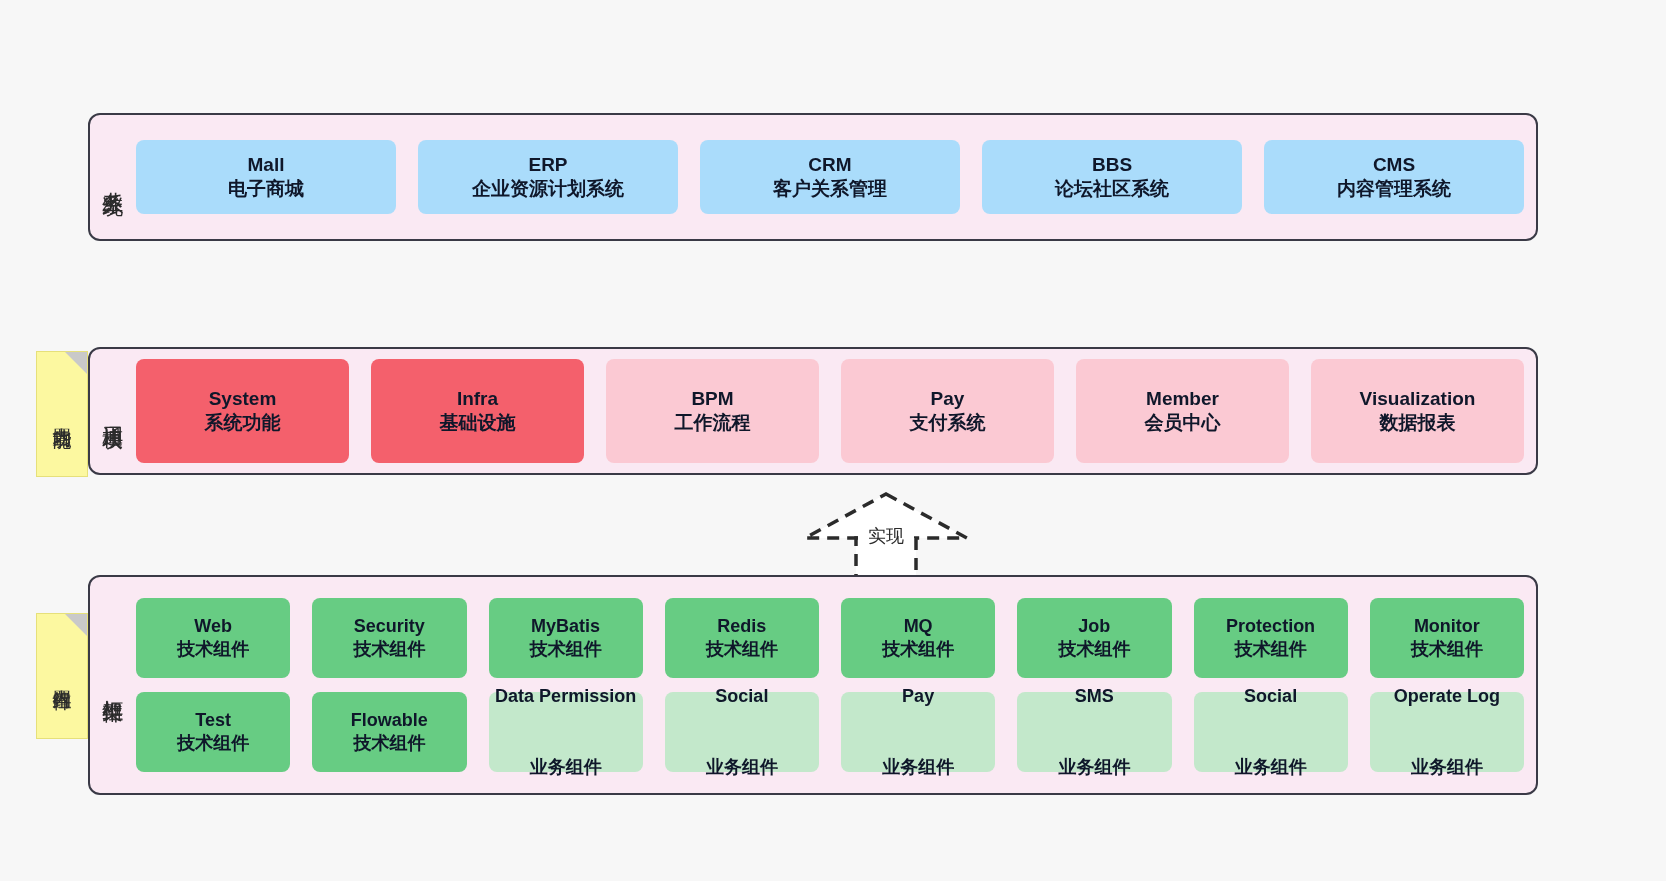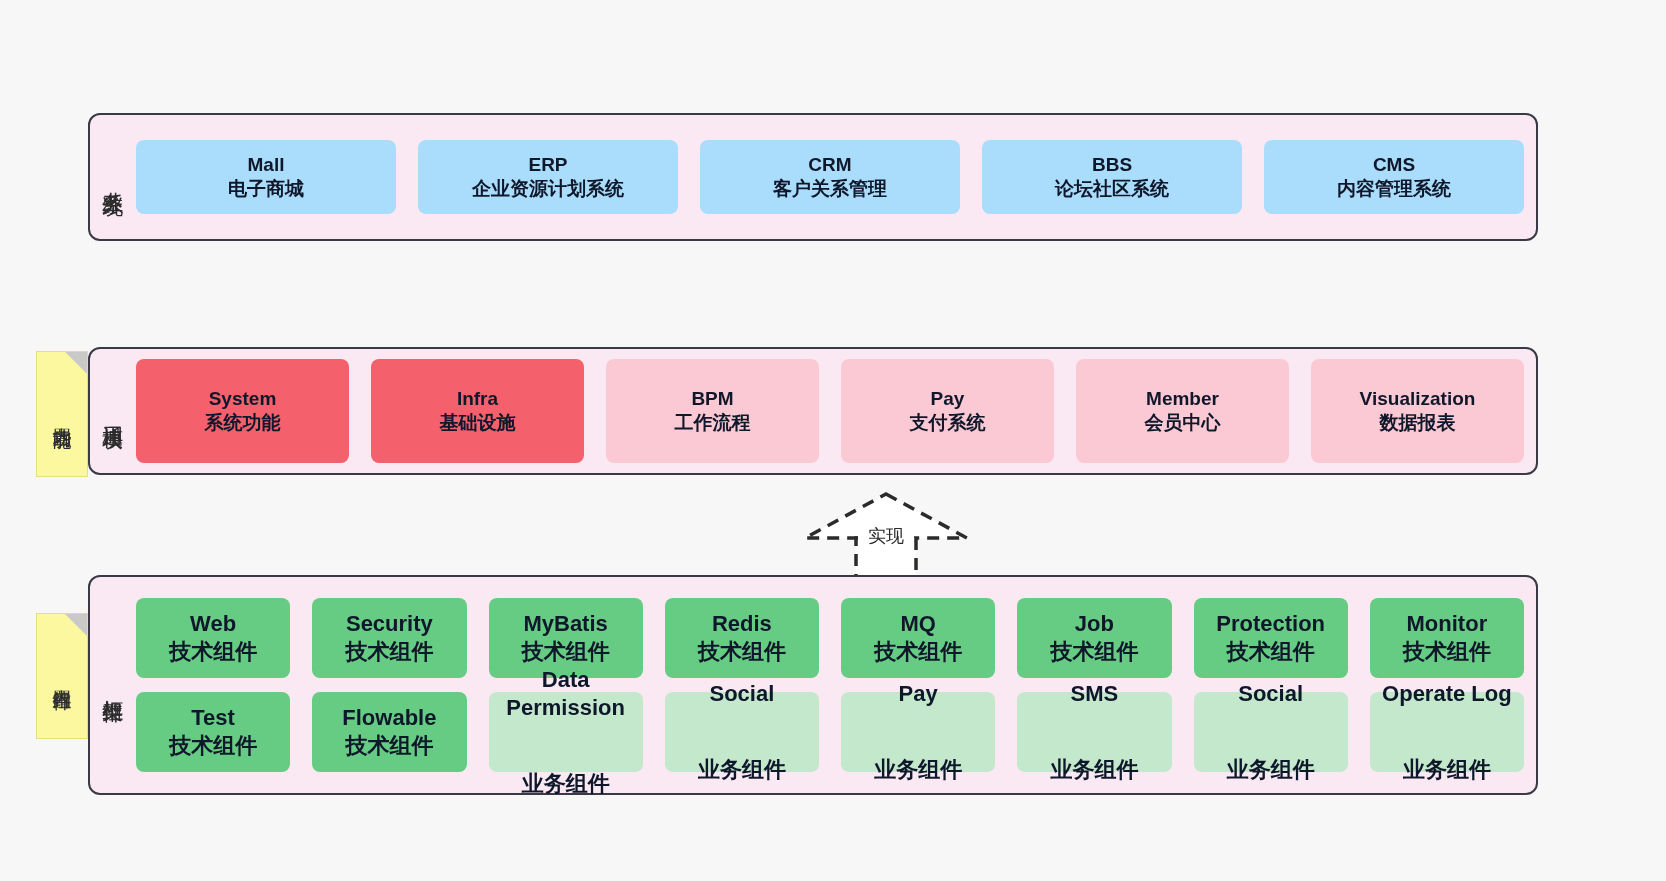--- a/index.html
+++ b/index.html
@@ -96,21 +96,21 @@
     left: 88px;  top: 347px;  width: 1450px; height: 128px;
   }
   #layer-common .row { height: 104px; }
 
   
   #layer-framework {
     left: 88px;  top: 575px;  width: 1450px; height: 220px;
   }
   #layer-framework .layer-body { gap: 14px; padding-right: 12px; }
   #layer-framework .row { height: 80px; }
-  #layer-framework .row .cell { font-size: 22px; }
+  #layer-framework .row .cell { font-size: 18px; }
 
   
   .note {
     position: absolute;
     background: #fcf8a0;
     border: 1px solid #e6e07a;
     box-sizing: border-box;
     display: flex;
     align-items: center;
     justify-content: center;

